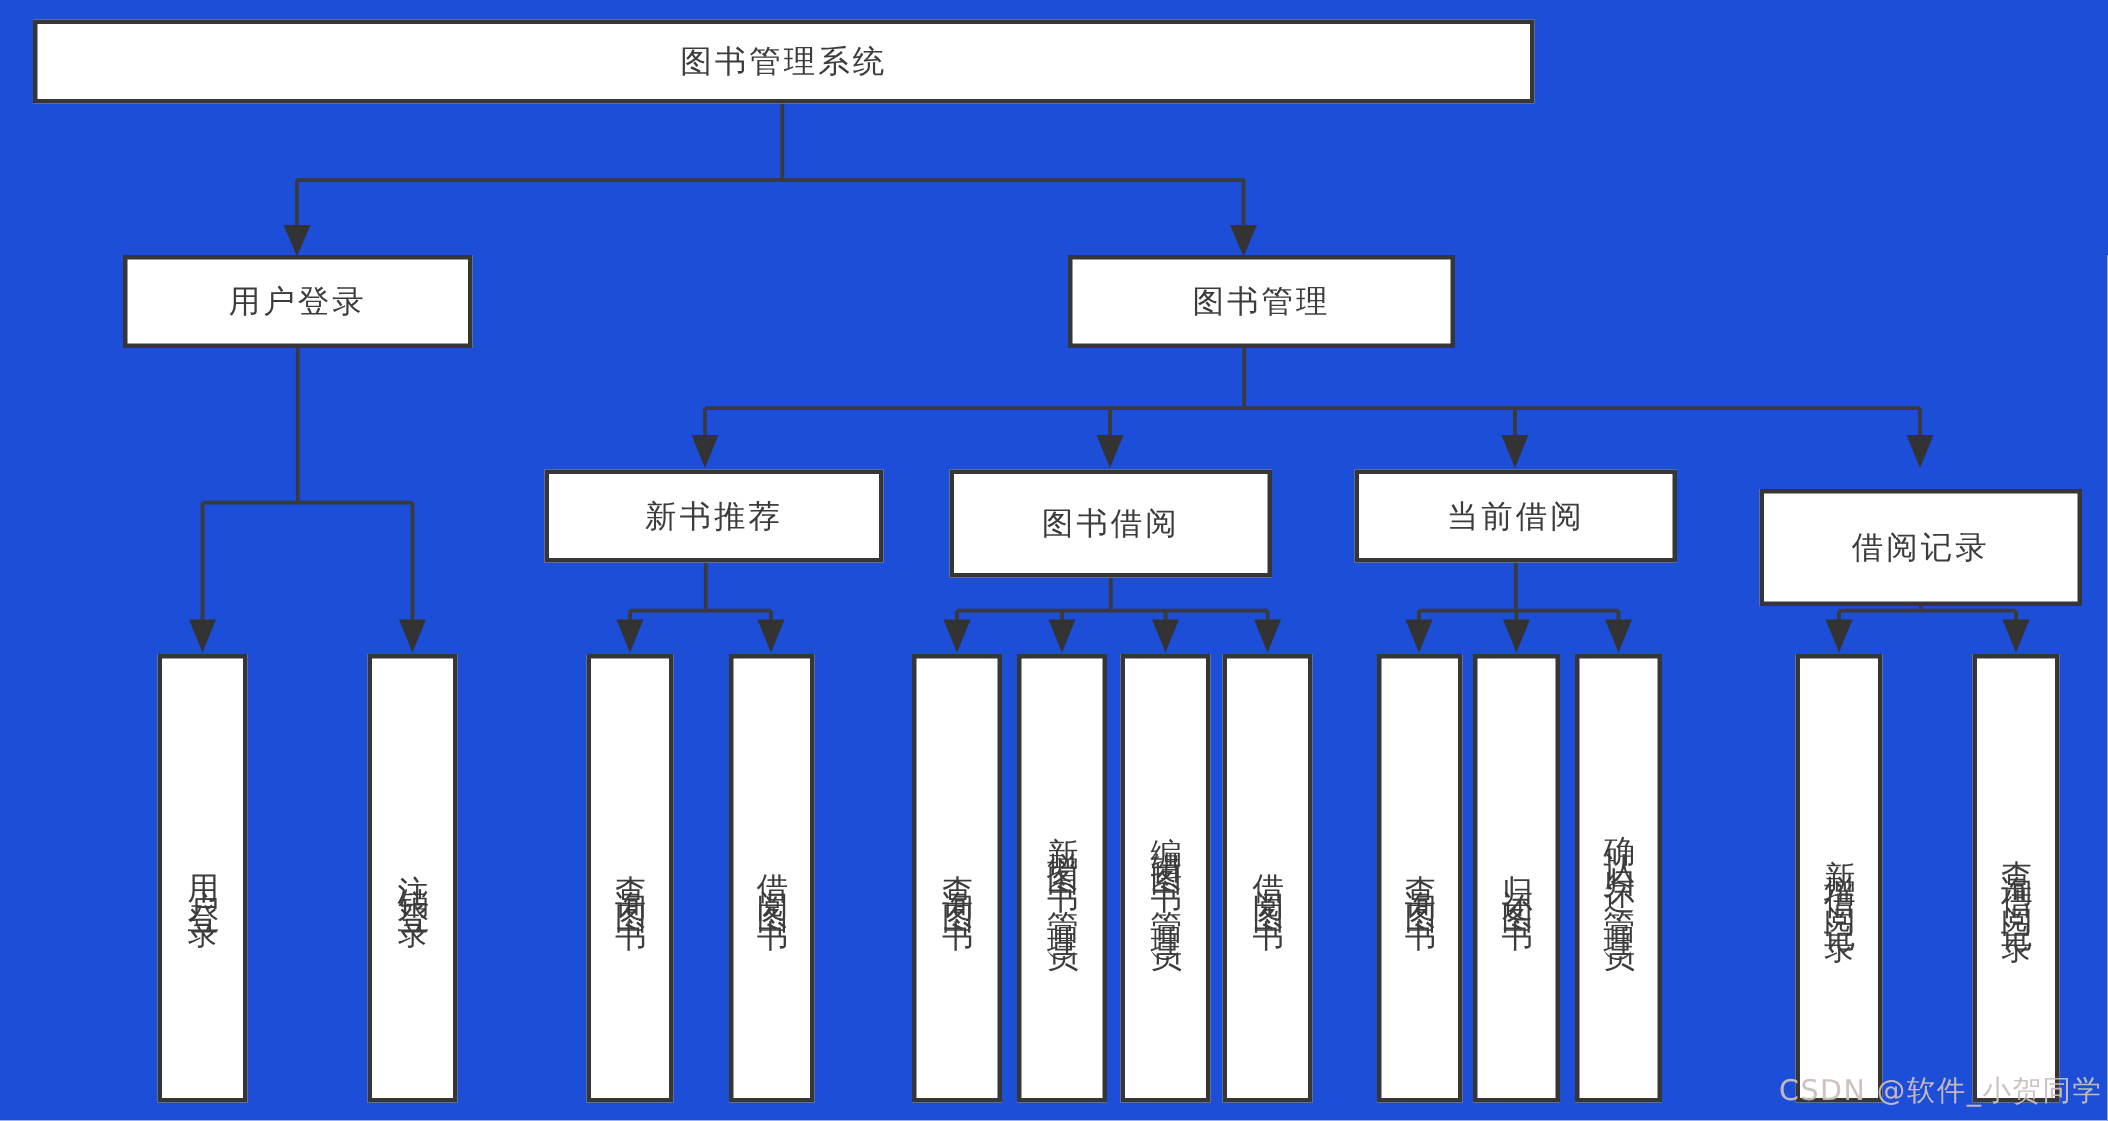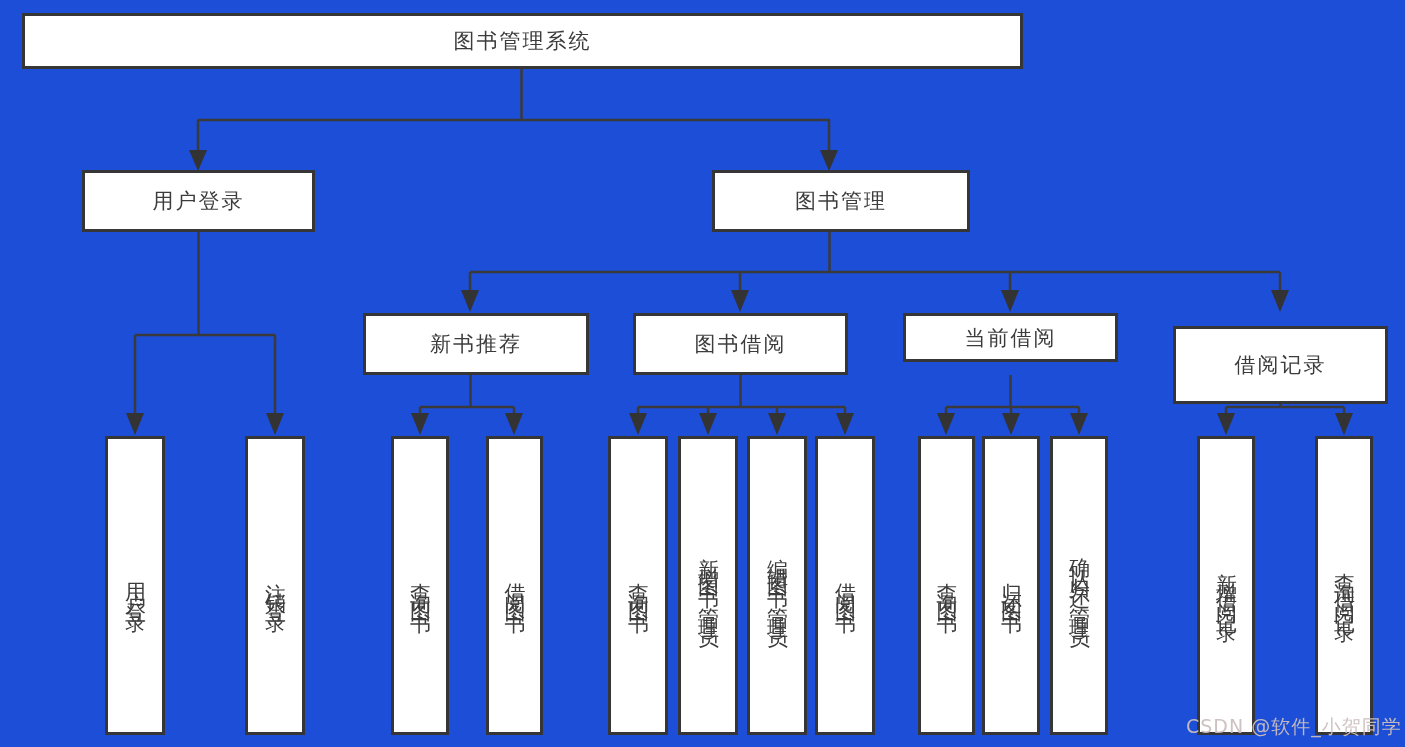--- a/index.html
+++ b/index.html
@@ -86,24 +86,24 @@
   <div class="box" style="left:82px;top:170px;width:233px;height:62px">
     <span class="lbl">用户登录</span>
   </div>
   <div class="box" style="left:712px;top:170px;width:258px;height:62px">
     <span class="lbl">图书管理</span>
   </div>
 
   <div class="box" style="left:363px;top:313px;width:226px;height:62px">
     <span class="lbl">新书推荐</span>
   </div>
-  <div class="box" style="left:633px;top:313px;width:215px;height:62px">
+  <div class="box" style="left:633px;top:313px;width:215px;height:72px">
     <span class="lbl">图书借阅</span>
   </div>
-  <div class="box" style="left:903px;top:313px;width:215px;height:49px">
+  <div class="box" style="left:903px;top:313px;width:215px;height:62px">
     <span class="lbl">当前借阅</span>
   </div>
   <div class="box" style="left:1173px;top:326px;width:215px;height:78px">
     <span class="lbl">借阅记录</span>
   </div>
 
   <div class="box leaf" style="left:105px;top:436px;width:60px;height:299px">
     <span class="lbl">用户登录</span>
   </div>
   <div class="box leaf" style="left:245px;top:436px;width:60px;height:299px">

